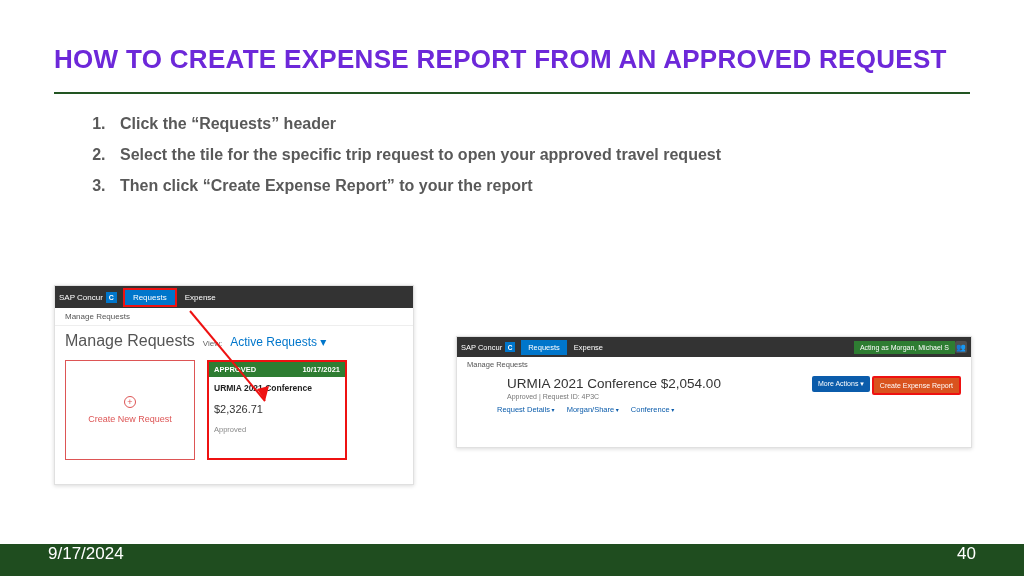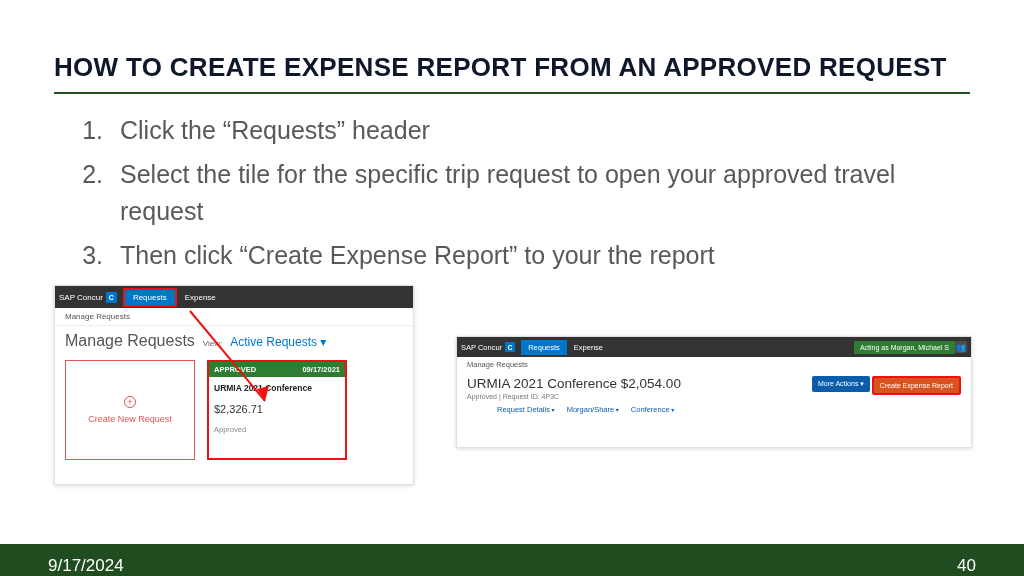--- a/index.html
+++ b/index.html
@@ -1,20 +1,20 @@
 <!DOCTYPE html>
 <html><head>
 <meta charset="utf-8">
 <style>
   * { box-sizing: border-box; margin: 0; padding: 0; }
   html, body { width: 1024px; height: 576px; font-family: "Segoe UI", Arial, sans-serif; background: #fff; overflow: hidden; }
   .slide { position: relative; width: 1024px; height: 576px; }
-  .title { position: absolute; left: 54px; top: 52px; font-size: 26px; font-weight: 700; color: #0f172a; letter-spacing: .3px; text-align: center; }
+  .title { position: absolute; left: 54px; top: 44px; font-size: 26px; font-weight: 700; color: #6d28d9; letter-spacing: .3px; text-align: center; }
   .rule { position: absolute; left: 54px; top: 92px; width: 916px; height: 0; border-top: 2px solid #225522; }
-  .steps { position: absolute; left: 80px; top: 112px; width: 840px; color: #595959; font-size: 25px; line-height: 1.45; }
+  .steps { position: absolute; left: 80px; top: 112px; width: 840px; color: #595959; font-size: 16px; line-height: 1.45; font-weight: bold; }
   .steps li { margin-bottom: 8px; padding-left: 10px; }
   .steps ol { list-style-position: outside; padding-left: 30px; }
 
   
   .ss1 { position: absolute; left: 54px; top: 285px; width: 360px; height: 200px; border: 1px solid #e0e0e0; box-shadow: 0 1px 4px rgba(0,0,0,.15); background:#fff; }
   .ss1 .hdr { height: 22px; background:#333; display:flex; align-items:center; padding:0 4px; font-size:8px; color:#fff; }
   .ss1 .logo { display:flex; align-items:center; gap:3px; margin-right:6px; }
   .ss1 .logo-sq { width:11px; height:11px; background:#0076cb; display:inline-flex; align-items:center; justify-content:center; font-size:7px; font-weight:700; }
   .ss1 .tab { padding:3px 8px; font-size:8px; }
   .ss1 .tab.hi { background:#0076cb; border:2px solid #e11; }
@@ -37,33 +37,33 @@
   .ss2 { position: absolute; left: 456px; top: 336px; width: 516px; height: 112px; border:1px solid #e0e0e0; box-shadow:0 1px 4px rgba(0,0,0,.15); background:#fff; }
   .ss2 .hdr { height: 20px; background:#333; display:flex; align-items:center; padding:0 4px; font-size:7.5px; color:#fff; }
   .ss2 .logo { display:flex; align-items:center; gap:3px; margin-right:6px; }
   .ss2 .logo-sq { width:10px; height:10px; background:#0076cb; display:inline-flex; align-items:center; justify-content:center; font-size:6.5px; font-weight:700; }
   .ss2 .tab { padding:3px 7px; font-size:7.5px; }
   .ss2 .tab.hi { background:#0076cb; }
   .ss2 .spacer { flex:1; }
   .ss2 .acting { background:#2e7d32; padding:3px 6px; font-size:7px; display:flex; align-items:center; gap:3px;}
   .ss2 .usericon { width:12px;height:12px; background:#fff2; border-radius:2px; display:inline-flex;align-items:center;justify-content:center;font-size:8px;}
   .ss2 .sub { padding:3px 10px; font-size:7.5px; color:#555; }
-  .ss2 .row { display:flex; align-items:flex-start; padding:4px 10px 2px; gap:13px; }
+  .ss2 .row { display:flex; align-items:flex-start; padding:4px 10px 2px; gap:13px;margin-left:40px; }
   .ss2 .titleline { font-size:13.5px; color:#333; }
   .ss2 .meta { font-size:7px; color:#777; margin-top:2px; }
   .ss2 .btns { margin-left:auto; display:flex; gap:2px; align-items:flex-start; }
   .ss2 .btn { font-size:7px; color:#fff; padding:4px 6px; border-radius:2px; white-space:nowrap; }
   .ss2 .btn.more { background:#0b5cab; }
   .ss2 .btn.create { background:#d9531e; border:2px solid #e11; }
   .ss2 .links { padding:3px 10px; display:flex; gap:12px; font-size:7.5px; color:#0b5cab;margin-left:30px; }
   .ss2 .links span::after { content:" ▾"; font-size:6px; }
   .ss2 .exp { padding:2px 10px; font-size:8px; font-weight:700; color:#222; letter-spacing:.3px;}
 
   
-  .footer { position:absolute; left:0; bottom:0; width:1024px; height:32px; background:#1f4d1f; color:#fff; display:flex; align-items:flex-end; justify-content:space-between; padding:0 48px; font-size:17px; }
+  .footer { position:absolute; left:0; bottom:0; width:1024px; height:32px; background:#1f4d1f; color:#fff; display:flex; align-items:flex-start; justify-content:space-between; padding:0 48px; font-size:17px; }
 </style>
 </head>
 <body>
 
 <div class="slide">
 
   <div class="title">HOW TO CREATE EXPENSE REPORT FROM AN APPROVED REQUEST</div>
   <div class="rule"></div>
 
   <div class="steps">
@@ -95,21 +95,21 @@
         <span class="drop"><span>Active Requests</span> ▾</span>
       </div>
       <div class="tiles">
         <div class="tile-new">
           <span class="plus">+</span>
           <span>Create New Request</span>
         </div>
         <div class="tile-req">
           <div class="green">
             <span>APPROVED</span>
-            <span>09/17/2021</span>
+            <span>10/17/2021</span>
           </div>
           <div class="name">URMIA 2021 Conference</div>
           <div class="amt">$2,326.71</div>
           <div class="stat">Approved</div>
         </div>
       </div>
     </div>
   </div>
 
   <div class="ss2">

